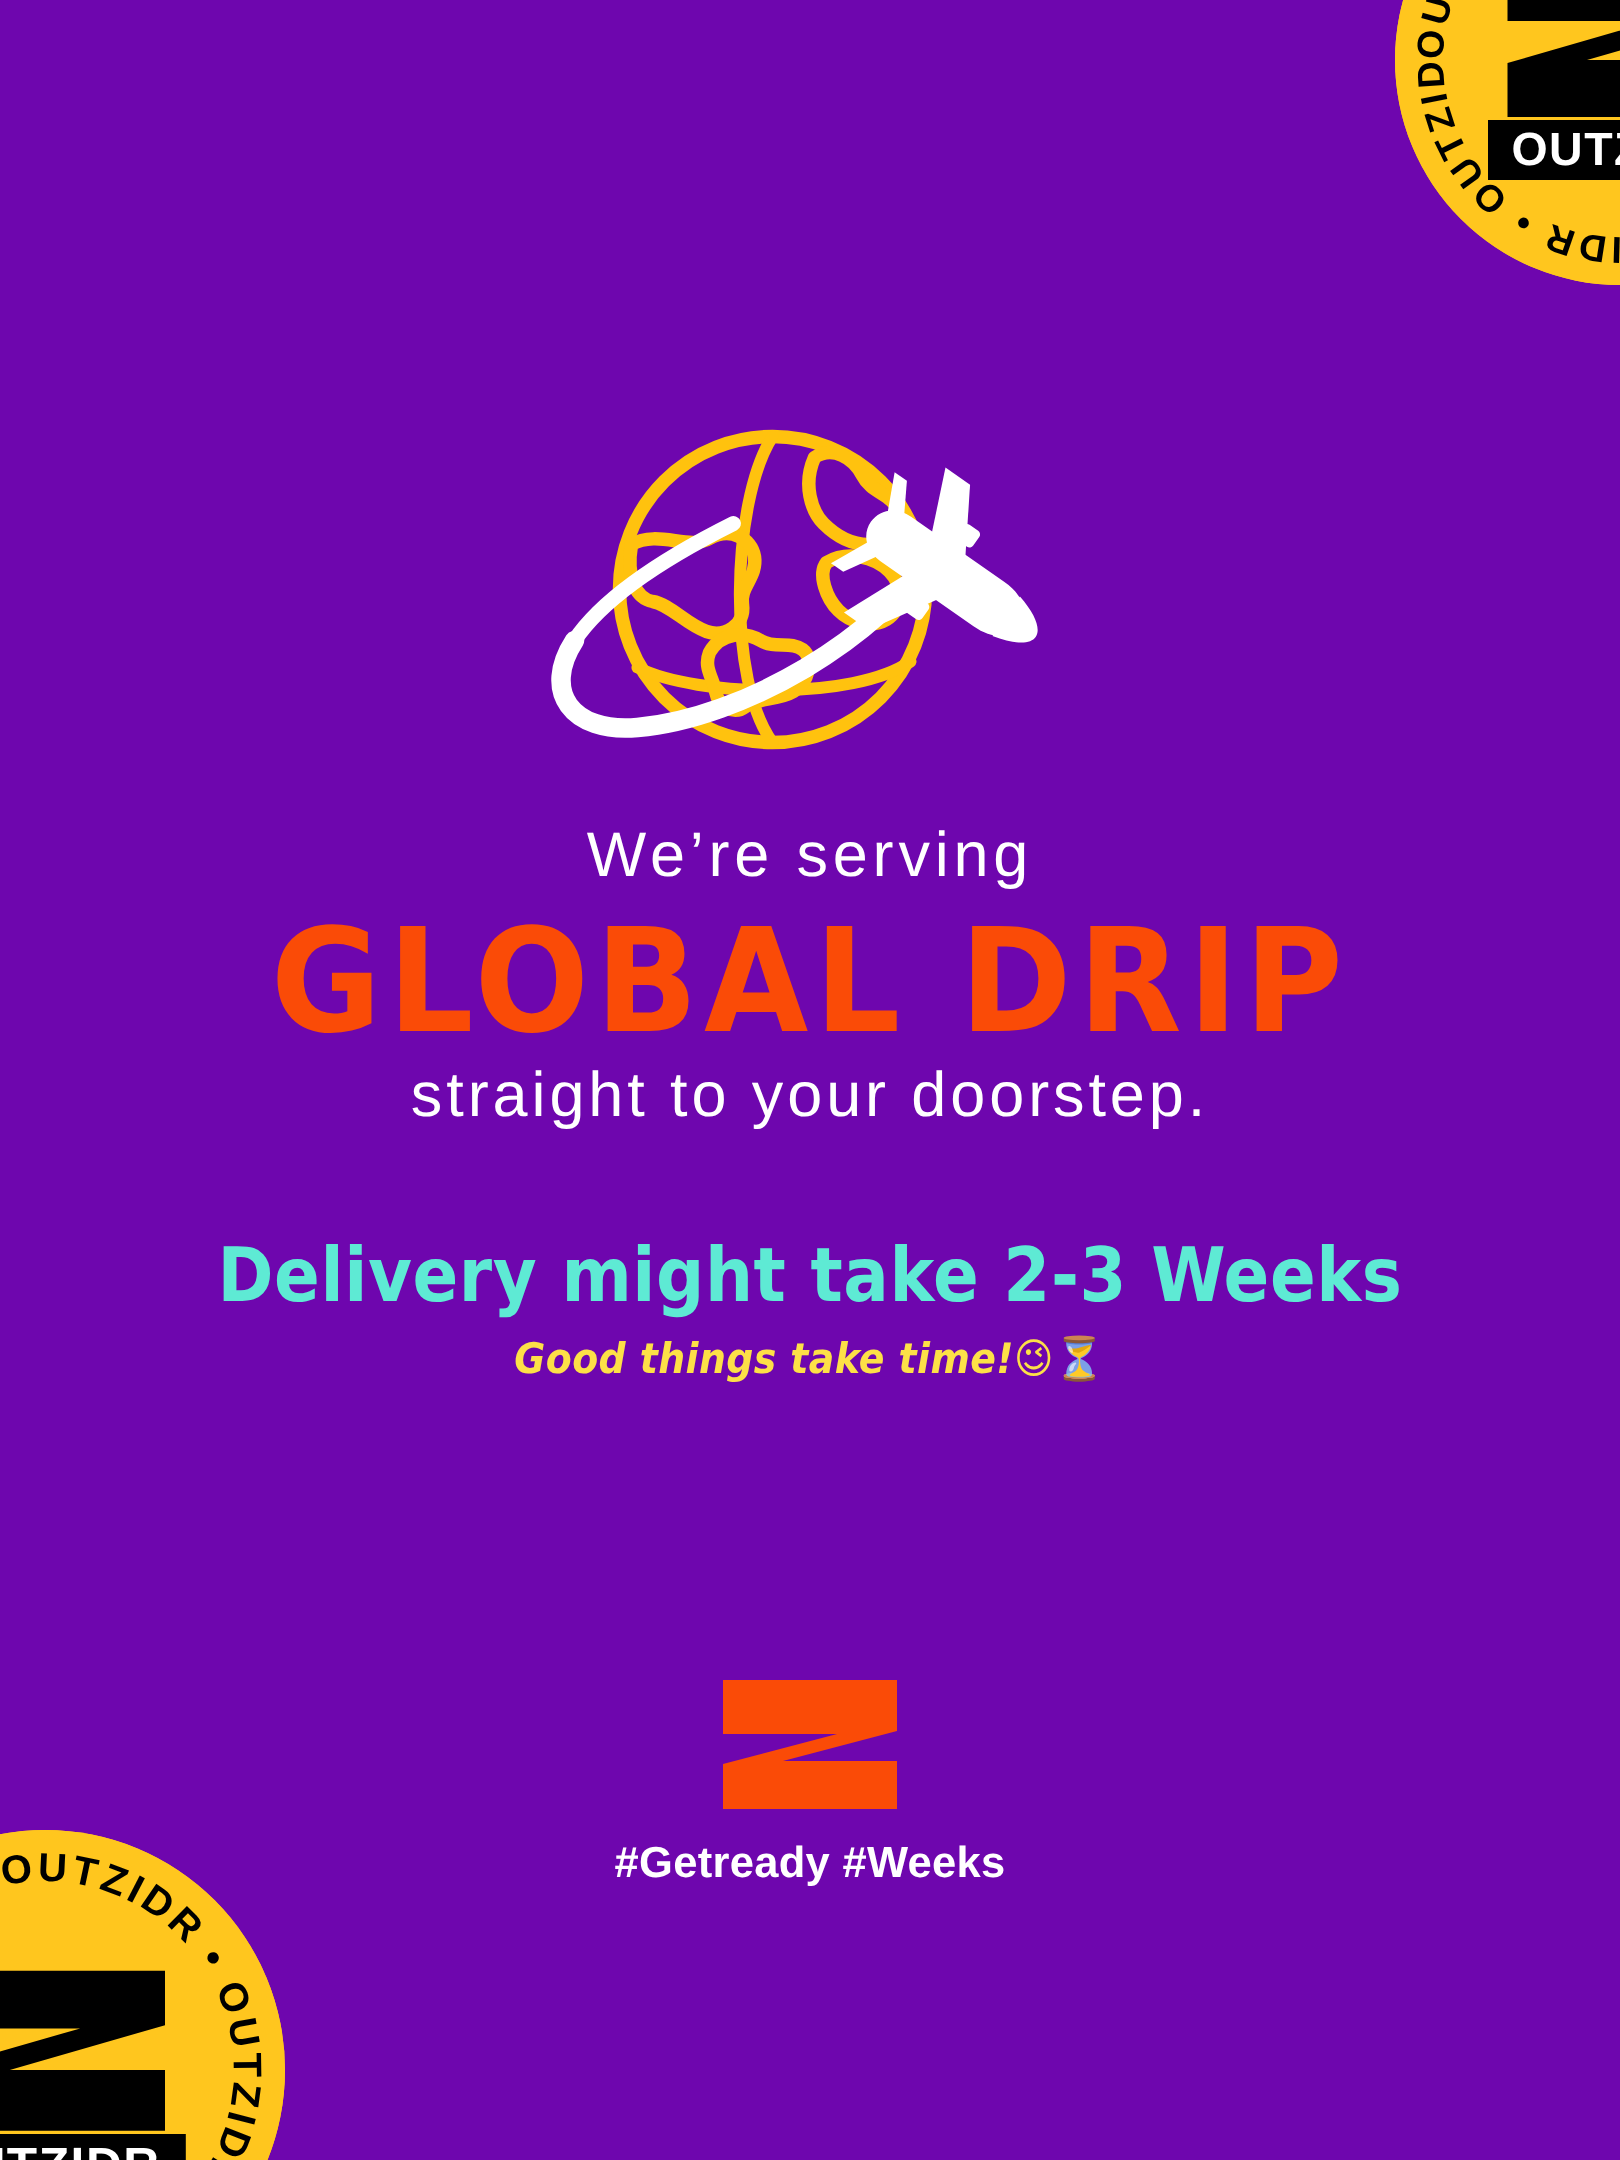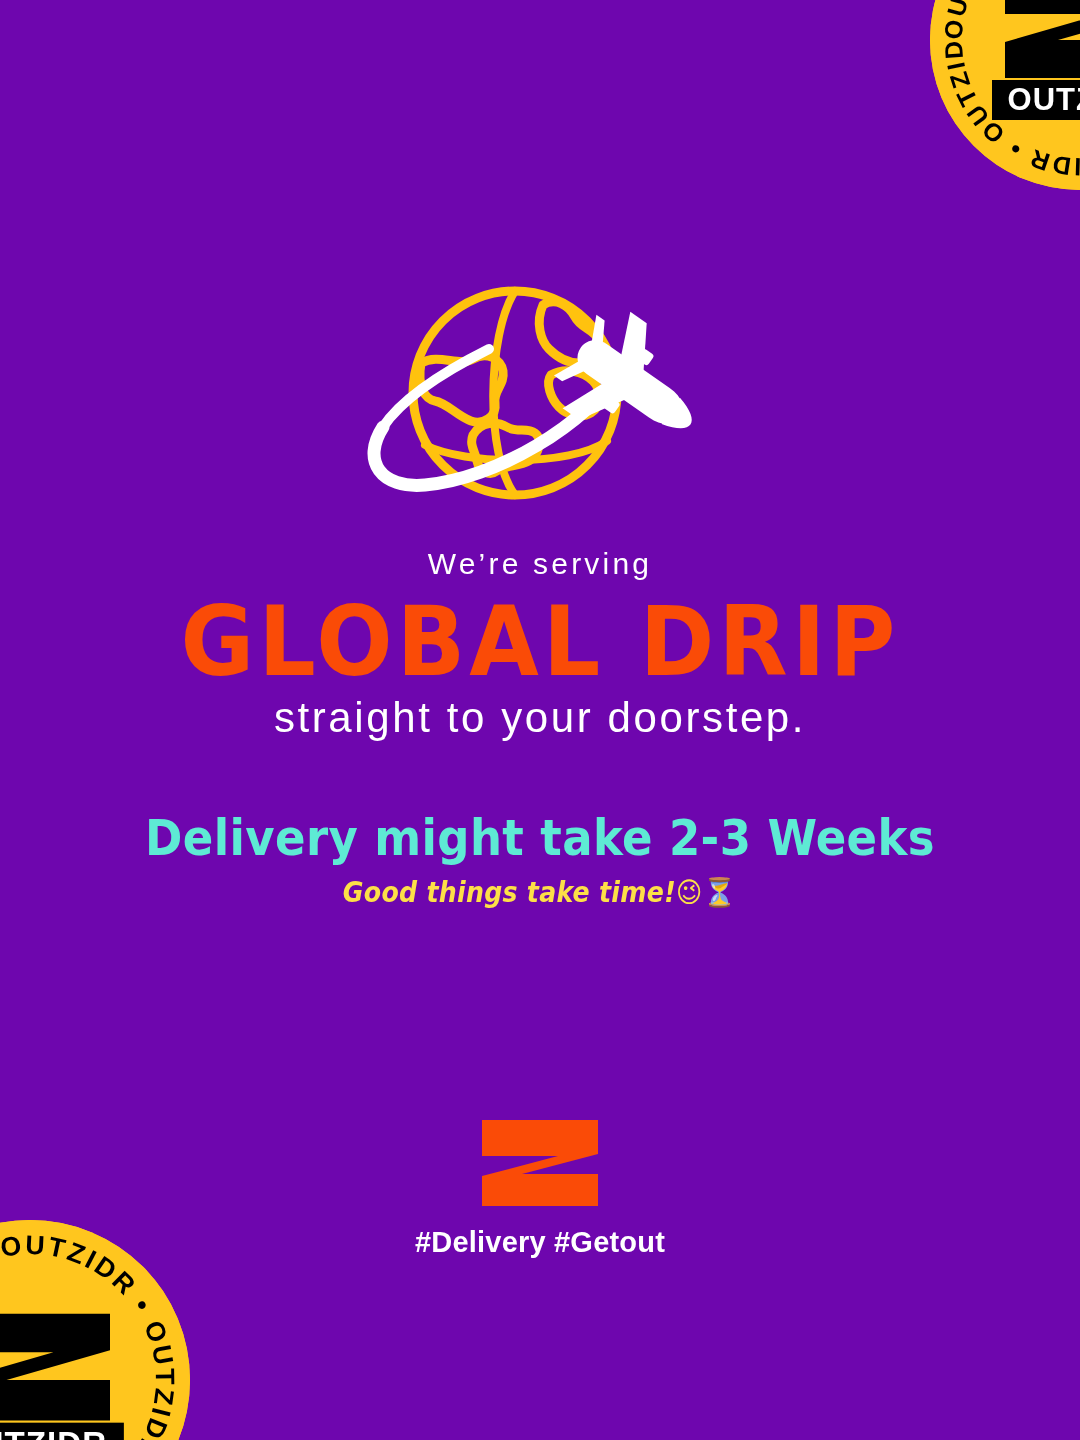--- a/index.html
+++ b/index.html
@@ -52,21 +52,21 @@
   
   .copy {
     position: absolute;
     left: 0;
     top: 548px;
     width: 1080px;
     text-align: center;
   }
   .line-serving {
     color: #ffffff;
-    font-size: 30px;
+    font-size: 42px;
     font-weight: 400;
     letter-spacing: 3.2px;
     line-height: 1.05;
     margin: 0;
   }
   .line-global {
     color: #fa4b07;
     font-size: 96px;
     font-weight: 700;
     letter-spacing: 4px;
@@ -208,21 +208,21 @@
     <p class="line-delivery">Delivery might take 2-3 Weeks</p>
     <p class="line-goodthings">
       <span>Good things take time!</span><span class="emoji">😉⏳</span>
     </p>
   </div>
 
   <div class="brand">
     <svg class="zmark" viewBox="0 0 124 90" xmlns="http://www.w3.org/2000/svg" aria-hidden="true">
       <polygon points="4,2 120,2 120,36 44,56 120,56 120,88 4,88 4,58 80,38 4,38" fill="#fa4b07"></polygon>
     </svg>
-    <p class="hashtags">#Delivery #Getout</p>
+    <p class="hashtags">#Getready #Weeks</p>
   </div>
 
   <div class="badge badge-bl">
     <svg viewBox="0 0 300 300" xmlns="http://www.w3.org/2000/svg" aria-hidden="true">
       <defs>
         <path id="ringpath-bl" d="M150,150 m-118,0 a118,118 0 1,1 236,0 a118,118 0 1,1 -236,0"></path>
       </defs>
       <circle cx="150" cy="150" r="150" fill="#ffc61e"></circle>
       <text font-family="'Liberation Sans', sans-serif" font-size="25" font-weight="700" fill="#000000" letter-spacing="2.5">
         <textPath href="#ringpath-bl" startOffset="0">

